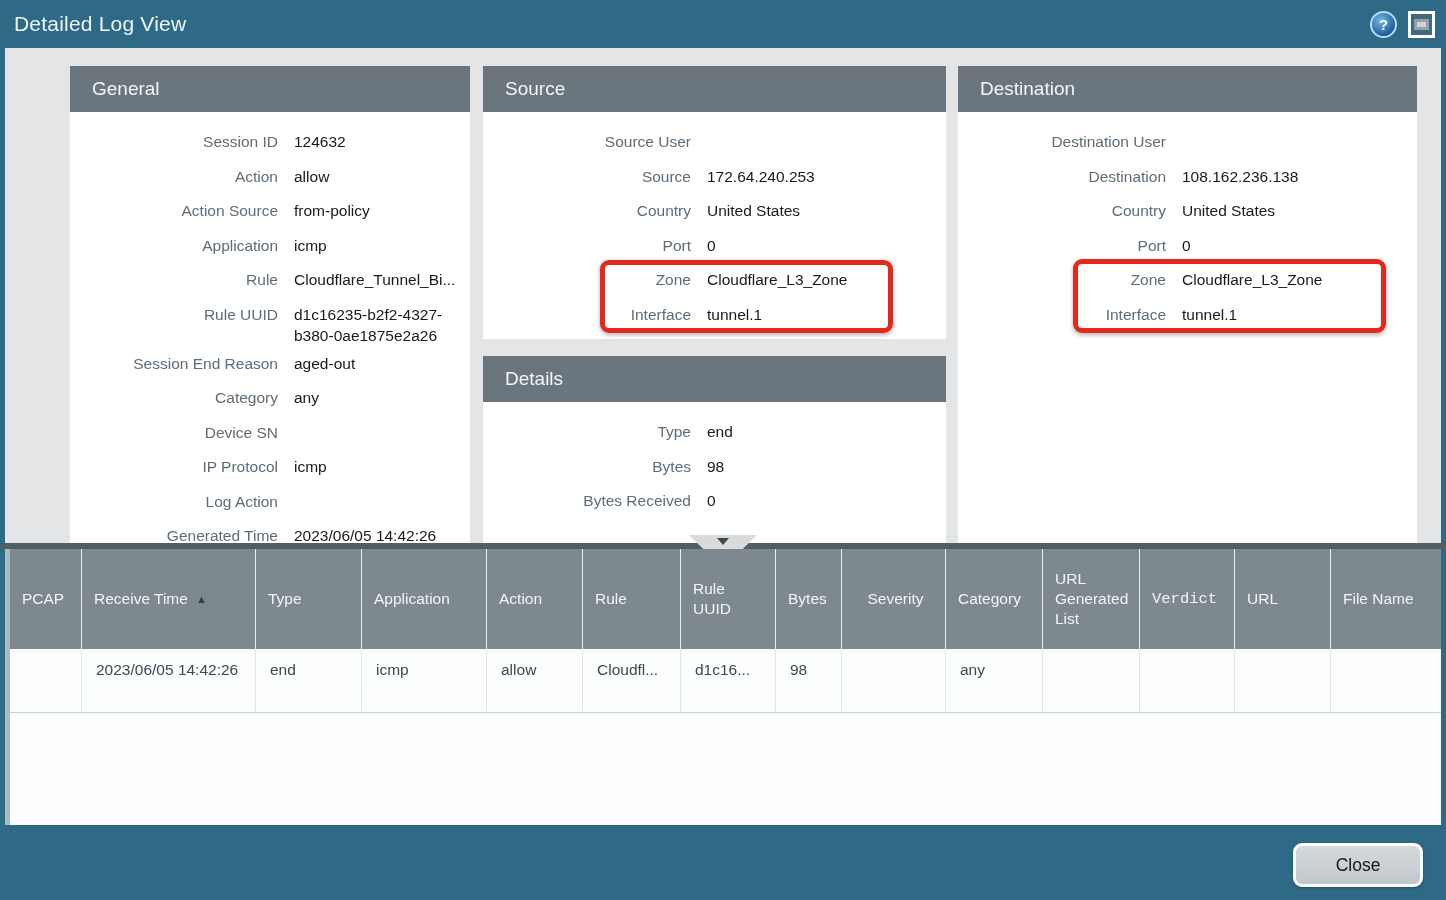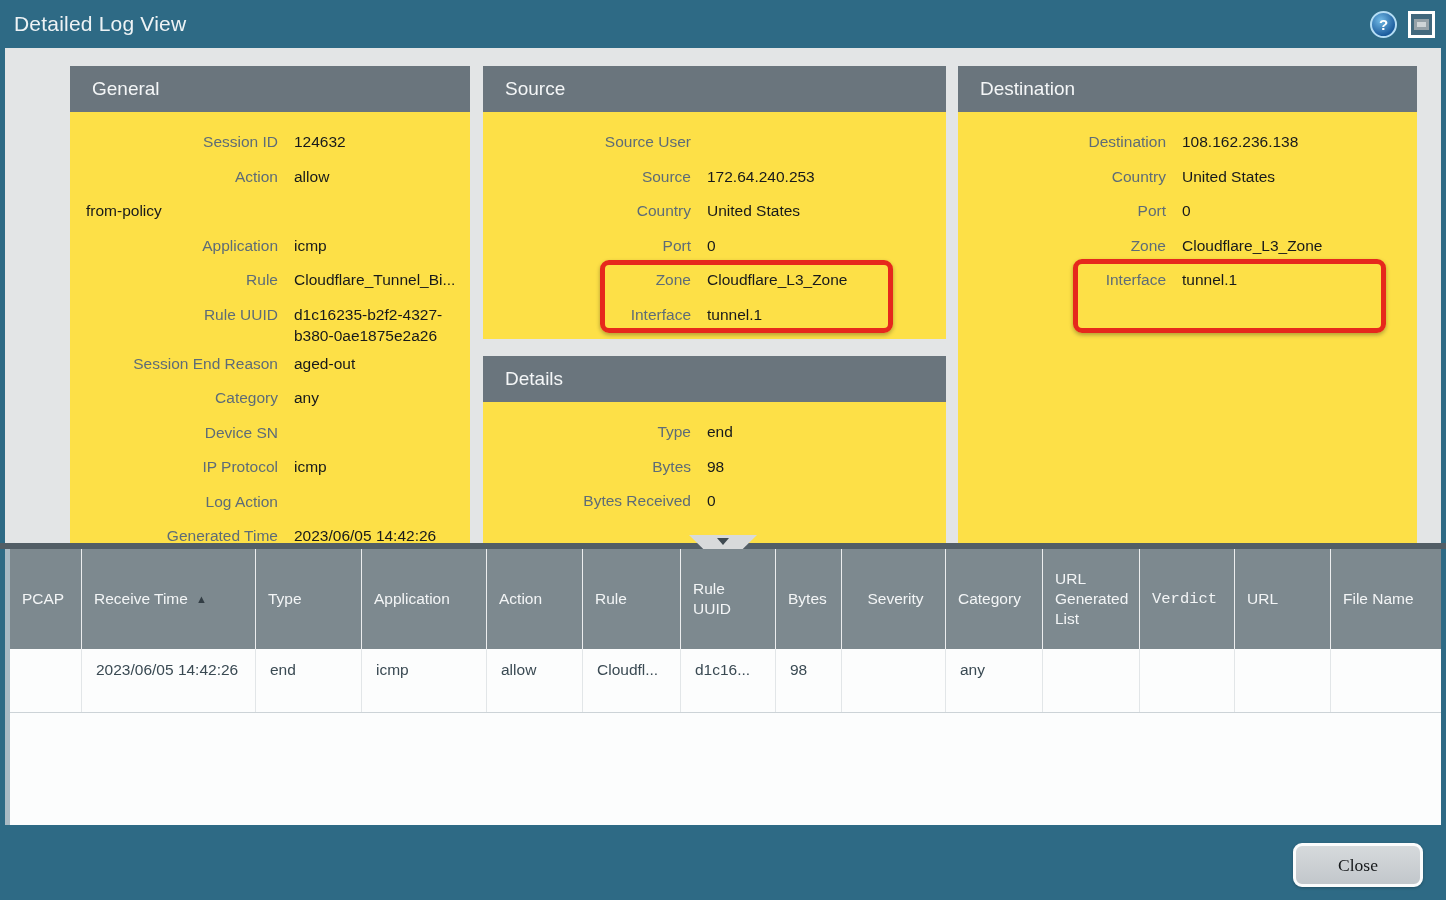--- a/index.html
+++ b/index.html
@@ -17,21 +17,21 @@
   .icon-window { width:27px; height:27px; border:3px solid #ffffff; background:#41687d;
     display:flex; align-items:center; justify-content:center; cursor:pointer; }
   .icon-window .pane { width:15px; height:11px; border:3px solid #95a1a8; background:#ced4d7; }
 
   
   .top-section { position:absolute; left:5px; right:5px; top:48px; height:495px;
     background:#e3e5e6; overflow:hidden; }
   .panel { position:absolute; }
   .panel-header { height:46px; background:#6a757d; color:#f4f6f7; font-size:19px;
     line-height:46px; padding-left:22px; }
-  .panel-body { background:#fde047; padding:12px 10px 8px 0; overflow:hidden; }
+  .panel-body { background:#ffffff; padding:12px 10px 8px 0; overflow:hidden; }
   .kv-row { display:flex; min-height:34.5px; }
   .kv-label { width:208px; text-align:right; color:#5e6c77; font-size:15.5px;
     line-height:21px; padding-top:7px; flex-shrink:0; }
   .kv-value { flex:1; margin-left:16px; color:#17191b; font-size:15.5px;
     line-height:21px; padding-top:7px; word-wrap:break-word; }
 
   
   .hl-box { position:absolute; border:5px solid #e6281c; border-radius:9px;
     box-shadow:0 2px 4px rgba(0,0,0,0.30); z-index:4; }
 
@@ -57,21 +57,21 @@
   .table-row { display:flex; height:64px; border-bottom:1px solid #ccd3d7;
     background:#fcfdfd; cursor:default; }
   .td { padding:10px 14px 0 14px; font-size:15.5px; color:#3a4a53;
     border-right:1px solid #e2e6e8; line-height:21px; flex-shrink:0; overflow:hidden; }
 
   
   .bottom-bar { position:absolute; left:0; right:0; top:825px; height:75px; background:#2e6a85; }
   .close-btn { position:absolute; right:23px; top:18px; width:130px; height:44px;
     border-radius:9px; background:linear-gradient(#d6dadc,#c2c7cb);
     border:3px solid #fbfcfc; font-size:17.5px; color:#15181a;
-    font-family:Liberation Serif, serif; cursor:pointer;
+    font-family:Liberation Sans, sans-serif; cursor:pointer;
     box-shadow:0 1px 3px rgba(0,0,0,0.25); }
 </style>
 </head>
 <body>
 
 <div class="window">
 
   <div class="titlebar">
     <div class="title">Detailed Log View</div>
     <div class="icon-help">?</div>
@@ -87,20 +87,21 @@
       <div class="panel-body" style="height:554px;">
           <div class="kv-row">
             <div class="kv-label">Session ID</div>
             <div class="kv-value">124632</div>
           </div>
           <div class="kv-row">
             <div class="kv-label">Action</div>
             <div class="kv-value">allow</div>
           </div>
           <div class="kv-row">
+            <div class="kv-label">Action Source</div>
             <div class="kv-value">from-policy</div>
           </div>
           <div class="kv-row">
             <div class="kv-label">Application</div>
             <div class="kv-value">icmp</div>
           </div>
           <div class="kv-row">
             <div class="kv-label">Rule</div>
             <div class="kv-value">Cloudflare_Tunnel_Bi...</div>
           </div>
@@ -179,20 +180,24 @@
           <div class="kv-row">
             <div class="kv-label">Bytes Received</div>
             <div class="kv-value">0</div>
           </div>
         </div>
     </div>
 
     <div class="panel" style="left:953px; top:18px; width:459px;">
       <div class="panel-header">Destination</div>
       <div class="panel-body" style="height:431px;">
+          <div class="kv-row">
+            <div class="kv-label">Destination User</div>
+            <div class="kv-value"></div>
+          </div>
           <div class="kv-row">
             <div class="kv-label">Destination</div>
             <div class="kv-value">108.162.236.138</div>
           </div>
           <div class="kv-row">
             <div class="kv-label">Country</div>
             <div class="kv-value">United States</div>
           </div>
           <div class="kv-row">
             <div class="kv-label">Port</div>

